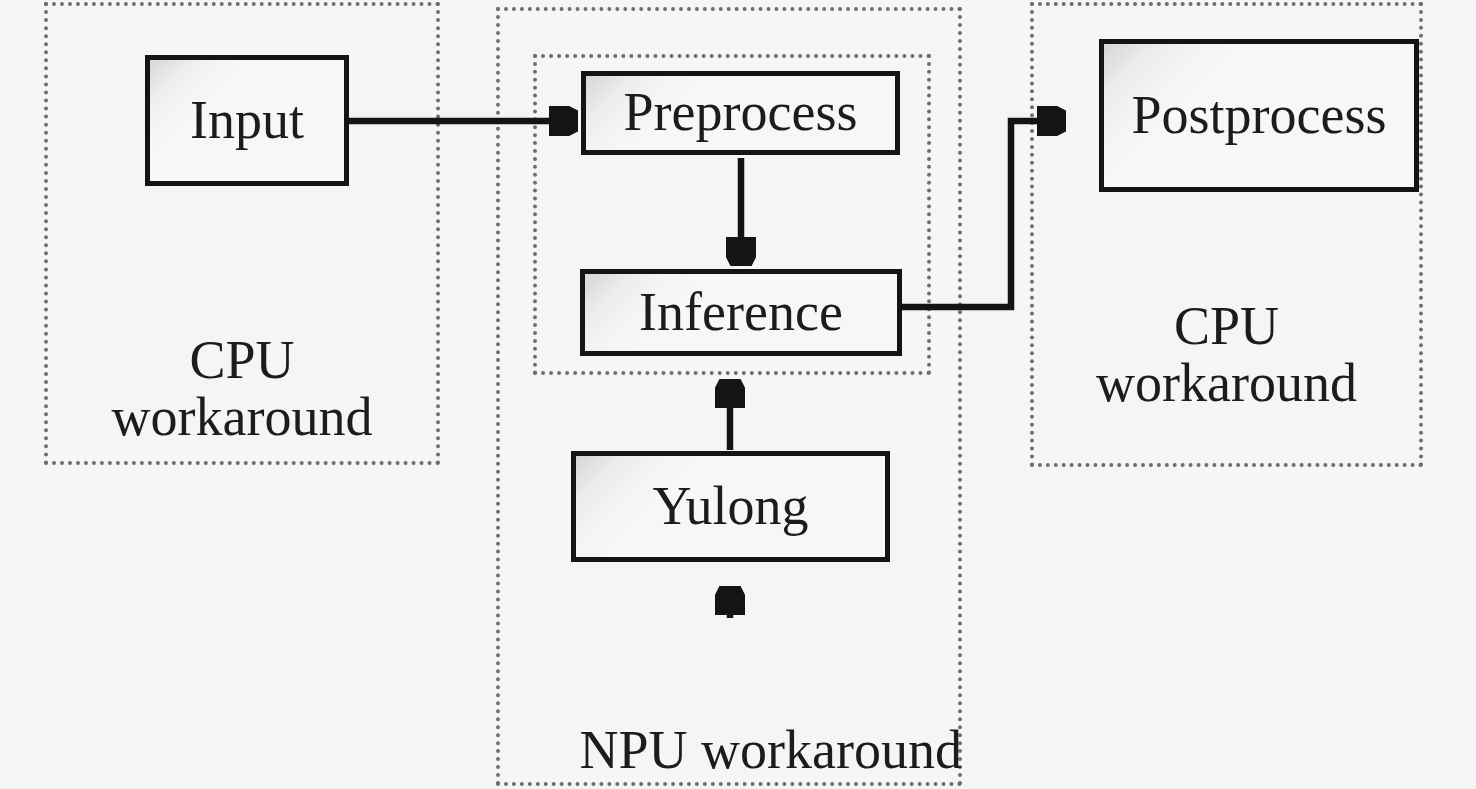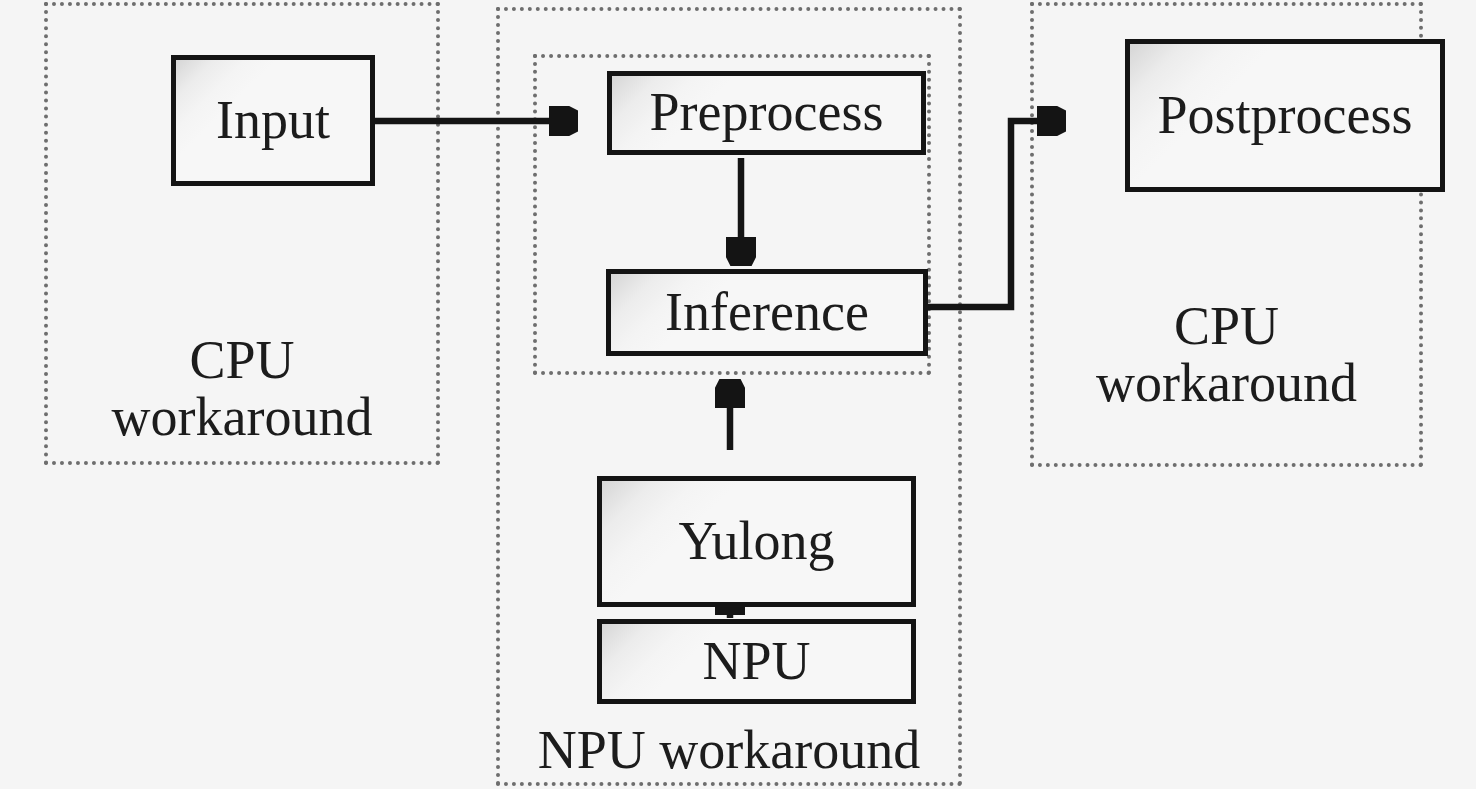--- a/index.html
+++ b/index.html
@@ -38,21 +38,20 @@
     background:linear-gradient(135deg,var(--node-shade) 0%,#ececec 12%,#f4f4f4 22%,var(--node-fill) 32%);
     display:flex;
     flex-direction:column;
     align-items:center;
     justify-content:center;
     font-size:54px;
     line-height:1.1;
     color:var(--text);
     text-align:center;
     white-space:nowrap;
-    margin-left:26px;
   }
   .region-label{
     position:absolute;
     text-align:center;
     font-size:54px;
     line-height:1.06;
     color:var(--text);
   }
   svg.connectors{
     position:absolute;
@@ -98,38 +97,35 @@
   </div>
 
   <div class="node" style="left:580px;top:269px;width:322px;height:87px;">
     <span>Inference</span>
   </div>
 
   <div class="node" style="left:581px;top:71px;width:319px;height:84px;">
     <span>Preprocess</span>
   </div>
 
-  <div class="node" style="left:571px;top:476px;width:319px;height:131px;gap:24px;">
+  <div class="node" style="left:571px;top:451px;width:319px;height:111px;gap:24px;">
     <span>Yulong</span>
   </div>
 
-  <div class="node" style="left:571px;top:619px;width:319px;height:85px;">
-    <span>NPU</span>
-  </div>
 
   <div class="node" style="left:1099px;top:39px;width:320px;height:153px;">
     <span>Postprocess</span>
   </div>
 
   <div class="region-label" style="left:44px;top:332px;width:396px;">
     <div>CPU</div>
     <div>workaround</div>
   </div>
 
-  <div class="region-label" style="left:496px;top:722px;width:466px;">
+  <div class="region-label" style="left:496px;top:722px;width:466px;text-align:right;">
     <div>NPU workaround</div>
   </div>
 
   <div class="region-label" style="left:1030px;top:298px;width:393px;">
     <div>CPU</div>
     <div>workaround</div>
   </div>
 
 </div>
 

